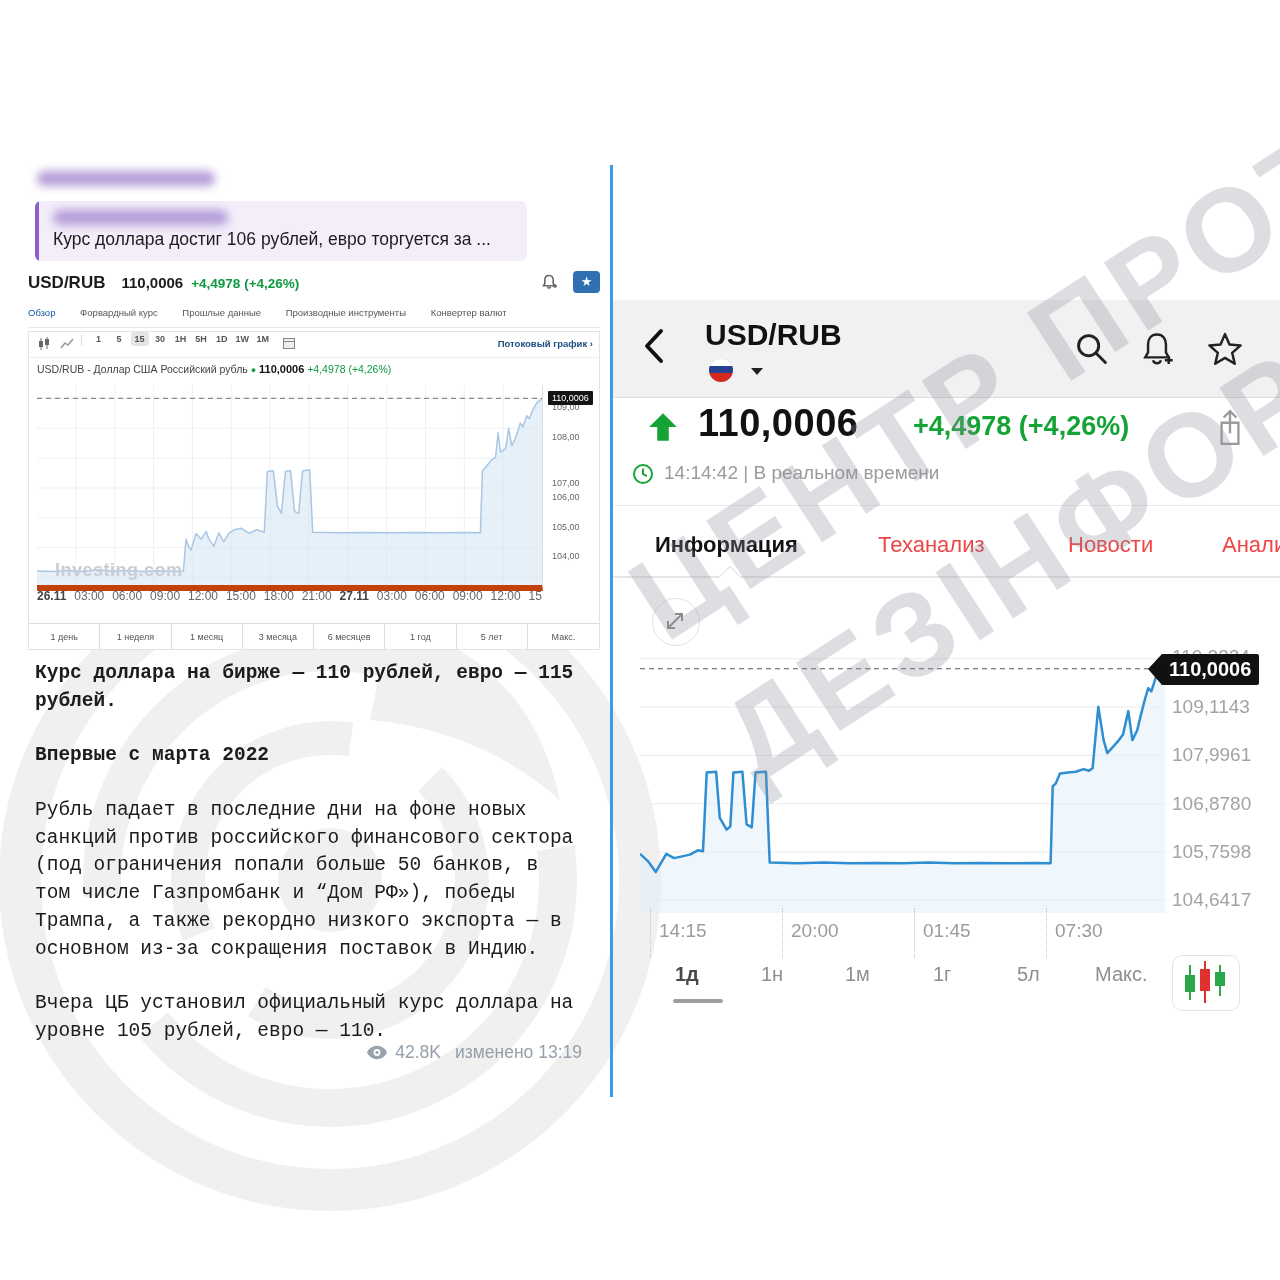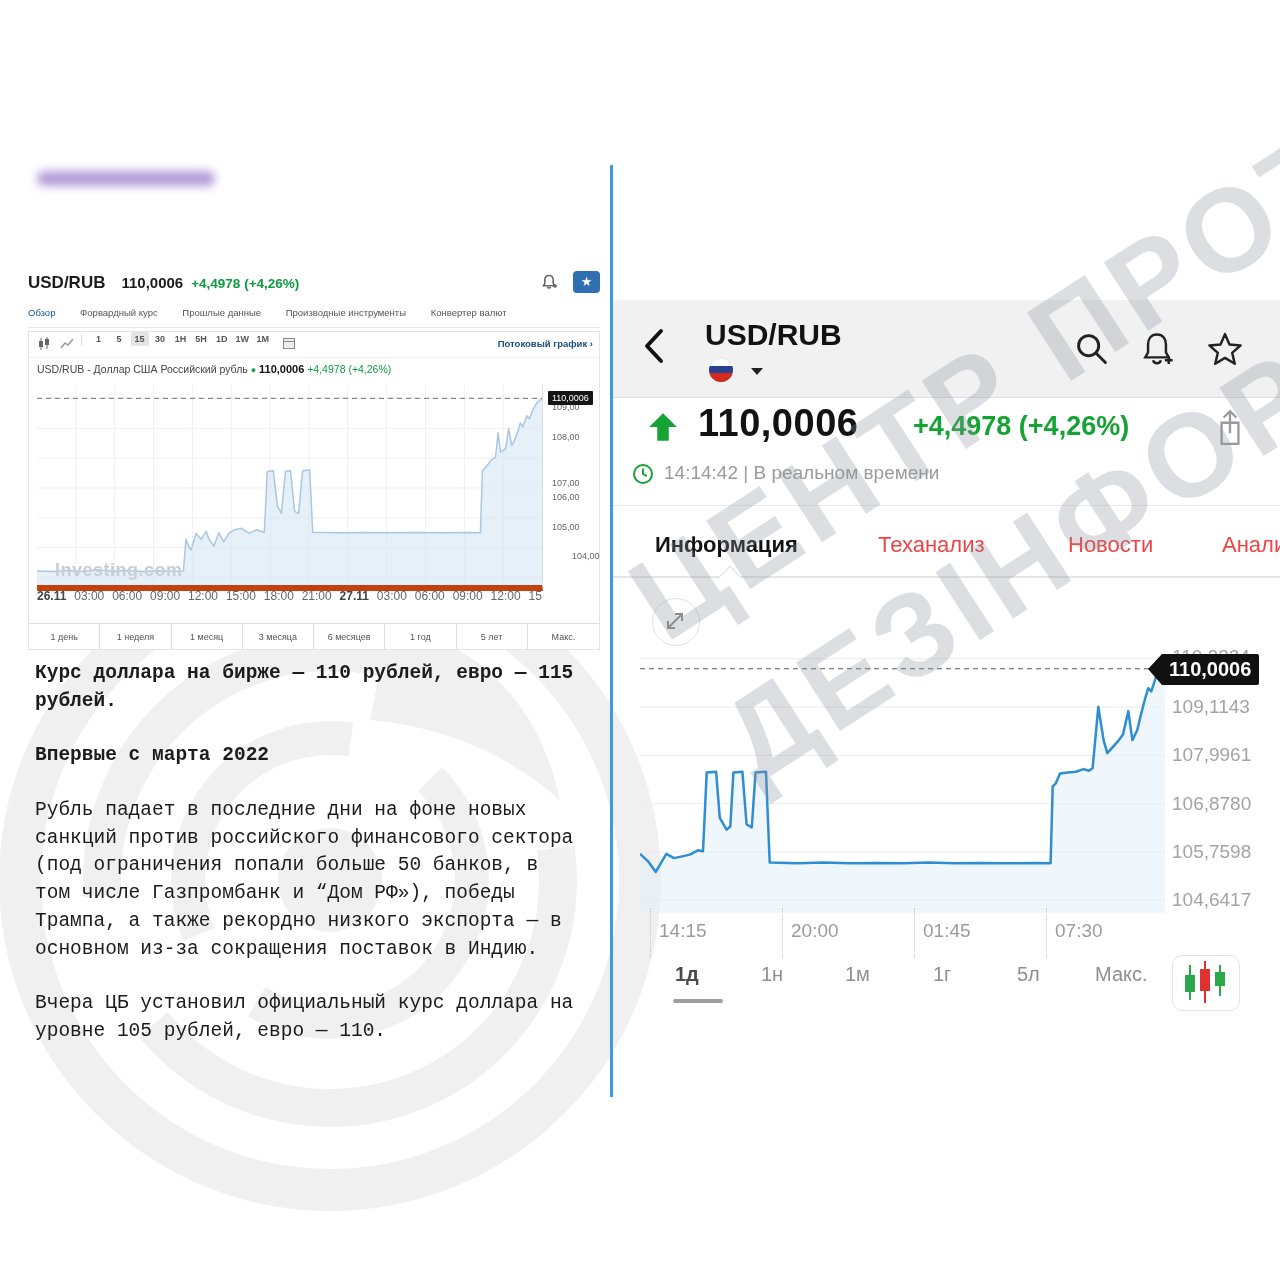--- a/index.html
+++ b/index.html
@@ -113,20 +113,25 @@
 
   <div id="wm-text" class="abs">
     <div>ЦЕНТР ПРОТИДІЇ</div>
     <div>ДЕЗІНФОРМАЦІЇ</div>
   </div>
 
   <div id="divider" class="abs"></div>
 
   <div class="abs blurbar" style="left:37px;top:171px;width:178px;"></div>
 
+  <div id="quote" class="abs">
+    <div class="bar"></div>
+    <div class="qblur blurbar"></div>
+    <div class="qtext">Курс доллара достиг 106 рублей, евро торгуется за ...</div>
+  </div>
 
   <div id="lw-head" class="abs">
     <span id="lw-sym">USD/RUB</span><span id="lw-price">110,0006</span><span id="lw-chg"><span>+4,4978</span> <span>(+4,26%)</span></span>
     <span id="lw-bell" class="abs">
       <svg width="18" height="18" viewBox="0 0 18 18">
           <path d="M9 2.5 C6.2 2.5 4.8 4.5 4.8 7 V10.5 L3.5 12.8 H14.5 L13.2 10.5 V7 C13.2 4.5 11.8 2.5 9 2.5 Z M7.5 14 a1.6 1.6 0 0 0 3 0" fill="none" stroke="#666" stroke-width="1.6"></path>
           <path d="M13 13 h4 M15 11 v4" stroke="#666" stroke-width="1.4"></path>
         </svg>
     </span>
     <span id="lw-star" class="abs">★</span>
@@ -201,21 +206,21 @@
           <line x1="0" y1="13.414925373134237" x2="505" y2="13.414925373134237" stroke="#8a8a8a" stroke-width="1.2" stroke-dasharray="5 4"></line>
         </svg>
       <div id="brand-l">Investing.com</div>
     </div>
 
     <div class="ylab-l" style="top:70px;">109,00</div>
     <div class="ylab-l" style="top:100px;">108,00</div>
     <div class="ylab-l" style="top:146px;">107,00</div>
     <div class="ylab-l" style="top:160px;">106,00</div>
     <div class="ylab-l" style="top:190px;">105,00</div>
-    <div class="ylab-l" style="top:219px;margin-left:20px;">104,00</div>
+    <div class="ylab-l" style="top:219px;">104,00</div>
     <div id="flag-l">110,0006</div>
 
     <div id="xrow-l">
       <span class="d">26.11</span>
       <span>03:00</span>
       <span>06:00</span>
       <span>09:00</span>
       <span>12:00</span>
       <span>15:00</span>
       <span>18:00</span>
@@ -240,20 +245,27 @@
     </div>
   </div>
 
   <div id="post" class="abs">
     <p class="b">Курс доллара на бирже — 110 рублей, евро — 115 рублей.</p>
     <p class="b">Впервые с марта 2022</p>
     <p>Рубль падает в последние дни на фоне новых санкций против российского финансового сектора (под ограничения попали больше 50 банков, в том числе Газпромбанк и “Дом РФ»), победы Трампа, а также рекордно низкого экспорта — в основном из-за сокращения поставок в Индию.</p>
     <p>Вчера ЦБ установил официальный курс доллара на уровне 105 рублей, евро — 110.</p>
   </div>
 
+  <div id="meta" class="abs">
+    <svg width="22" height="15" viewBox="0 0 22 15" style="vertical-align:-2px;">
+        <path d="M11 0.8 C5.4 0.8 2 5 1.1 7.5 C2 10 5.4 14.2 11 14.2 C16.6 14.2 20 10 20.9 7.5 C20 5 16.6 0.8 11 0.8 Z" fill="#97a2ac"></path>
+        <circle cx="11" cy="7.5" r="3.4" fill="#fff"></circle>
+        <circle cx="11" cy="7.5" r="1.6" fill="#97a2ac"></circle>
+      </svg><span class="v">42.8K</span><span>изменено 13:19</span>
+  </div>
 
   <div id="r-head" class="abs">
     <svg class="r-ic" style="left:25px;top:26px;" width="34" height="40" viewBox="0 0 34 40">
         <polyline points="23,5 9,20 23,35" fill="none" stroke="#111" stroke-width="4" stroke-linecap="round" stroke-linejoin="round"></polyline>
       </svg>
     <div id="r-title">USD/RUB</div>
     <div id="r-flag"></div>
     <div id="r-caret"></div>
     <svg class="r-ic" style="left:460px;" width="38" height="38" viewBox="0 0 34 34">
         <circle cx="14" cy="14" r="9" fill="none" stroke="#222" stroke-width="2.6"></circle>

